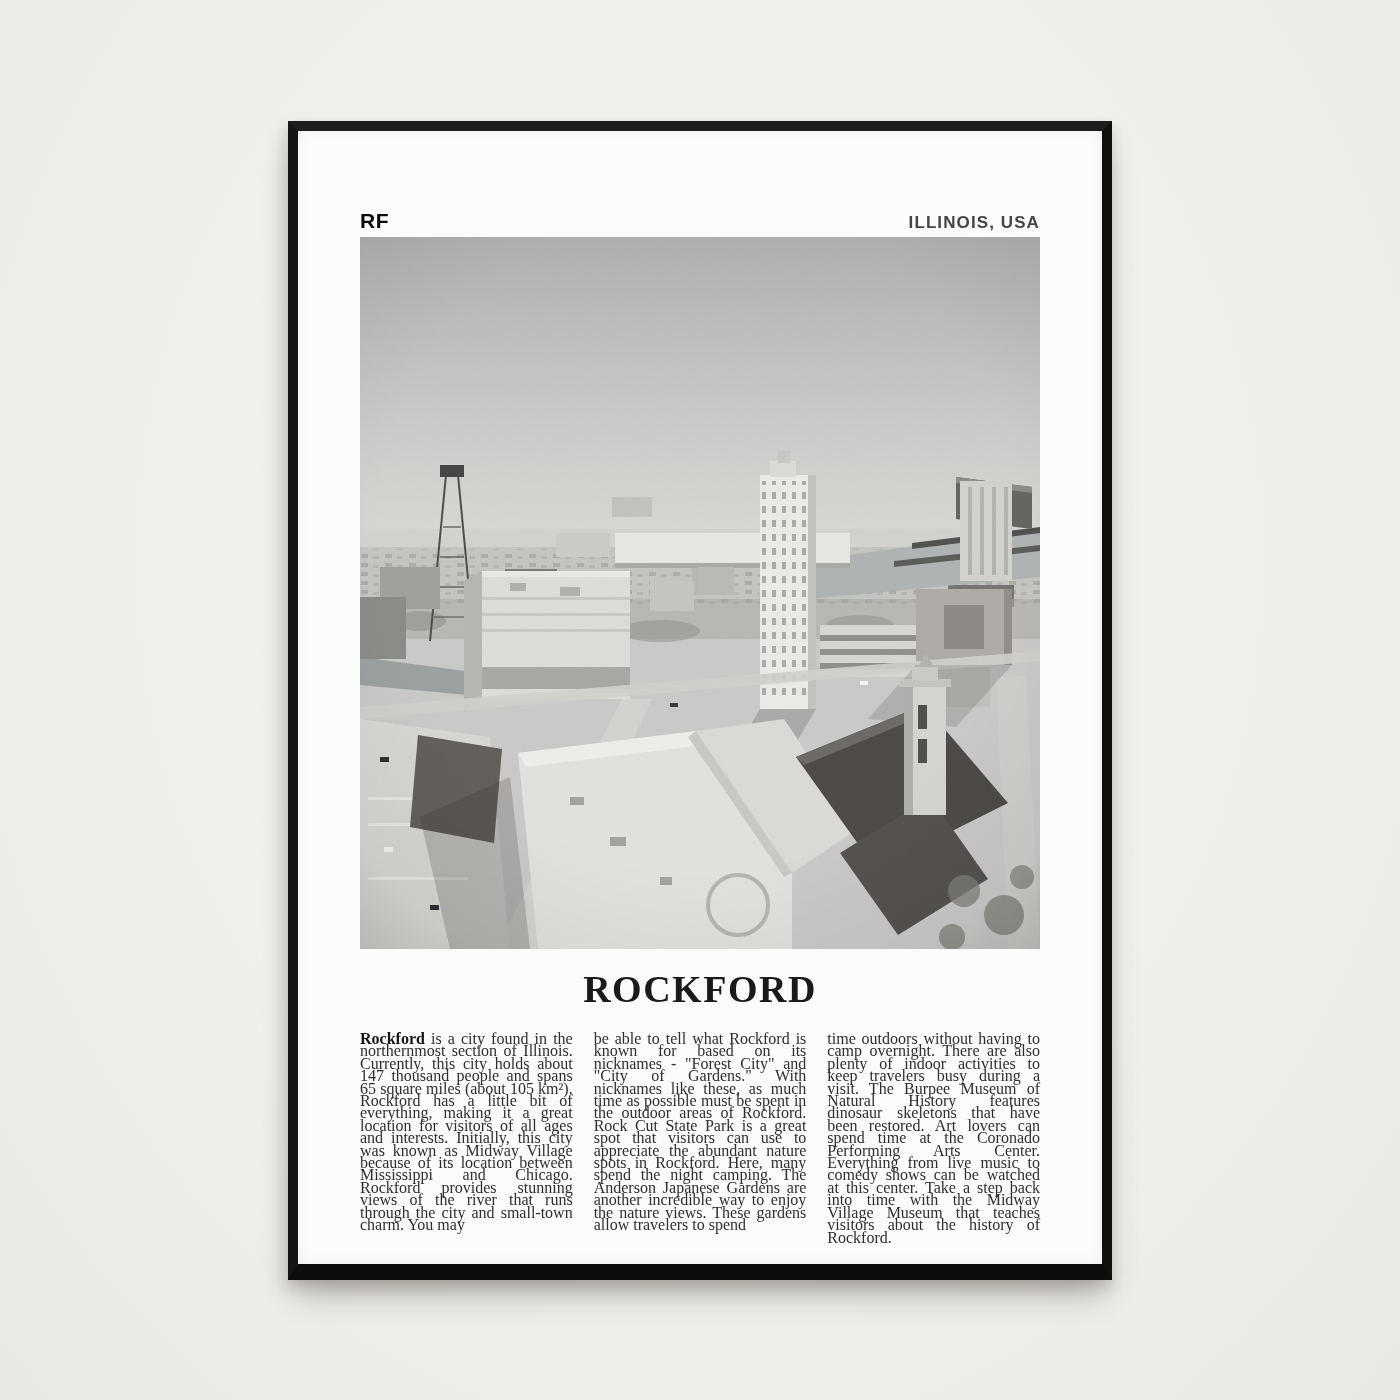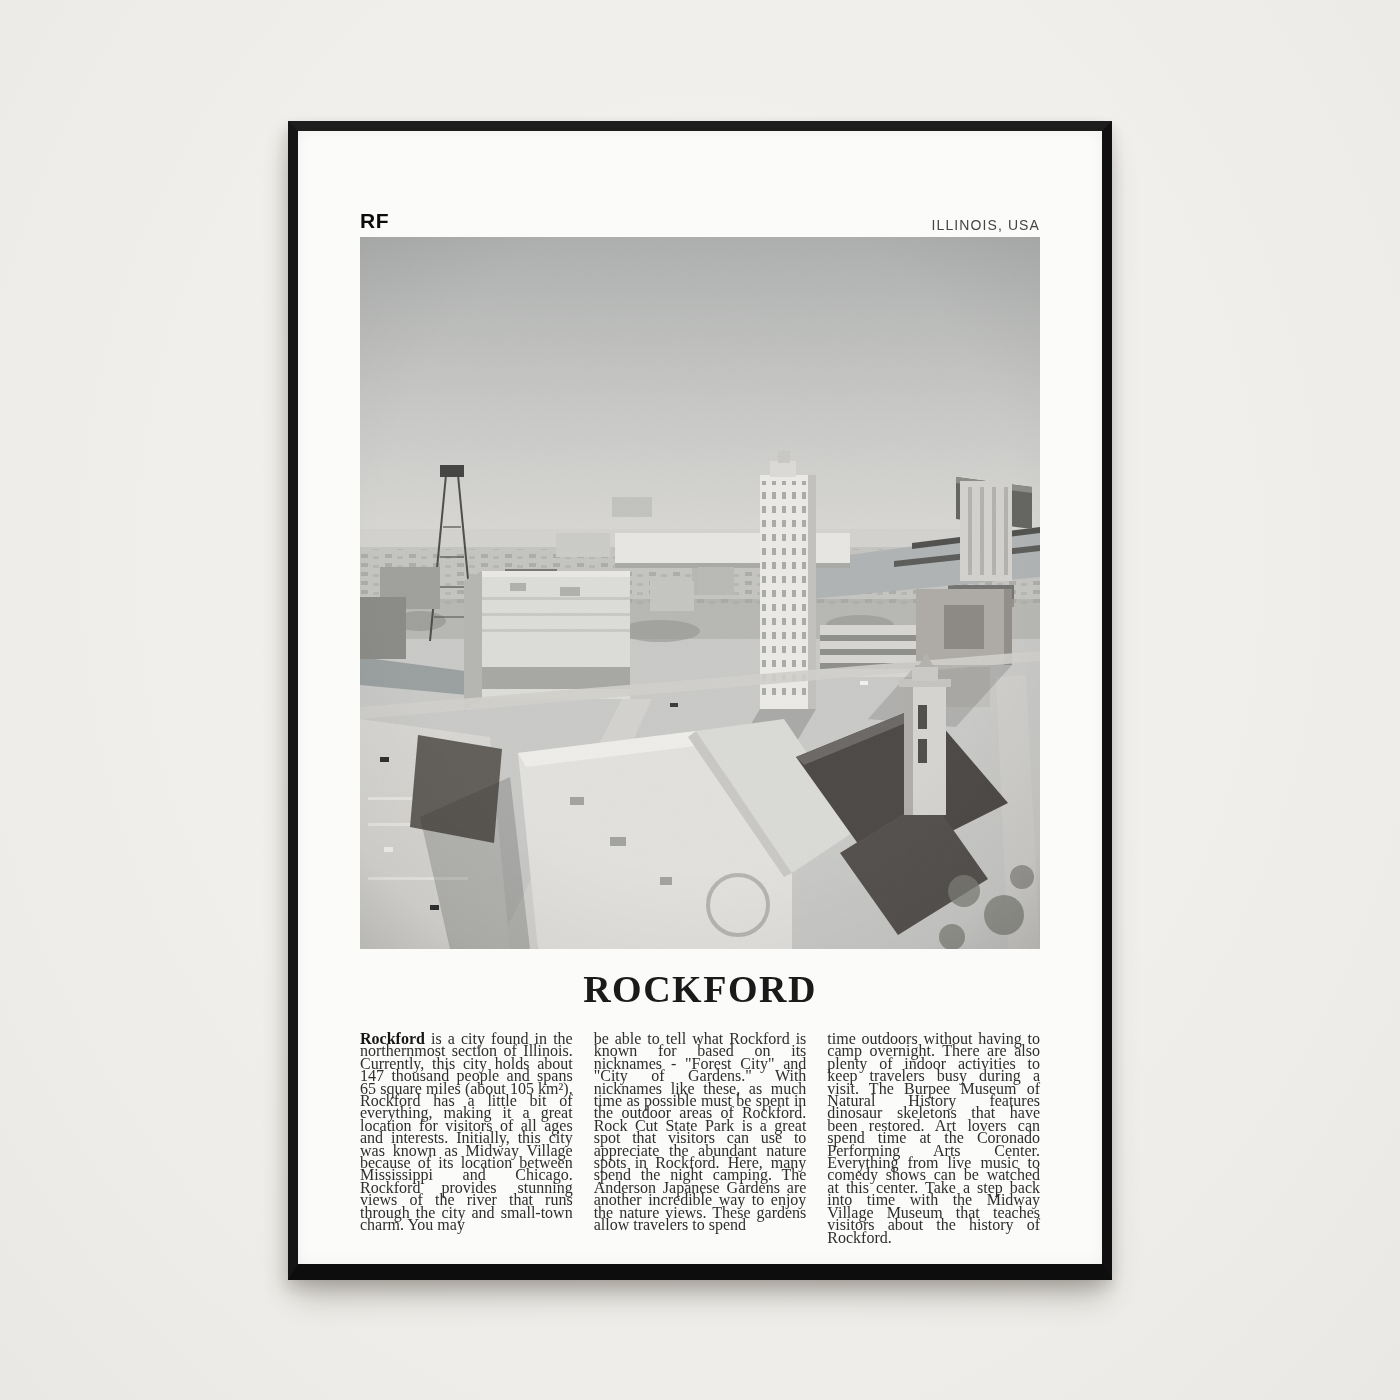--- a/index.html
+++ b/index.html
@@ -31,21 +31,21 @@
     box-shadow:inset 0 0 14px rgba(0,0,0,.05);
   }
   .poster-header{
     position:absolute; top:78px; left:62px; right:62px;
     display:flex; justify-content:space-between; align-items:flex-end;
   }
   .monogram{
     font-size:21px; font-weight:800; letter-spacing:.5px; color:#0c0c0c;
   }
   .location{
-    font-size:14px; font-weight:400; letter-spacing:1.1px; color:#454545;
+    font-size:17px; font-weight:700; letter-spacing:1.1px; color:#454545;
   }
   .photo{
     position:absolute; top:106px; left:62px; width:680px; height:712px;
     background:#c9c9c7; overflow:hidden;
   }
   .photo svg{display:block;width:680px;height:712px;}
   .poster-title{
     position:absolute; top:836px; left:0; right:0;
     text-align:center;
     font-family:"Liberation Serif", serif;

